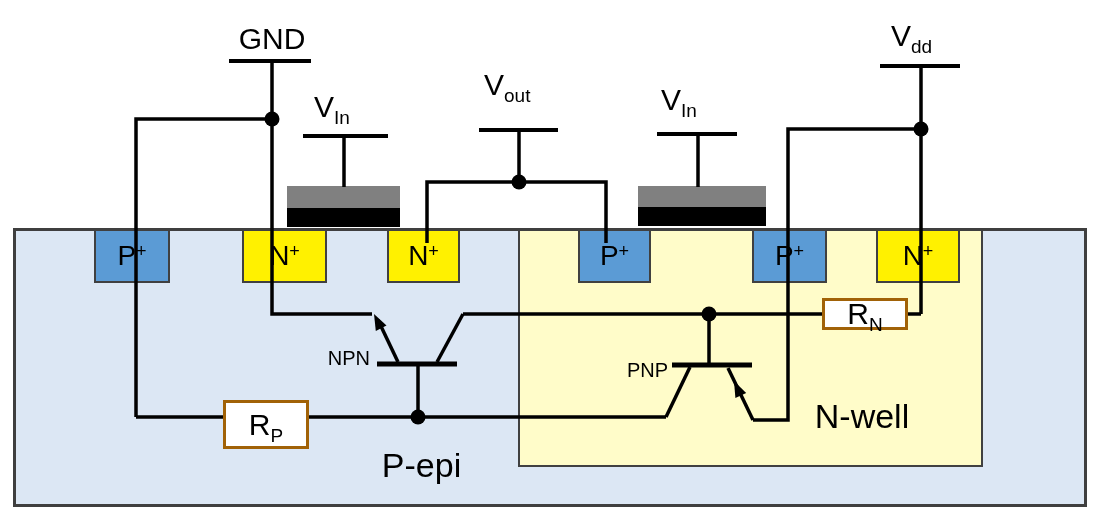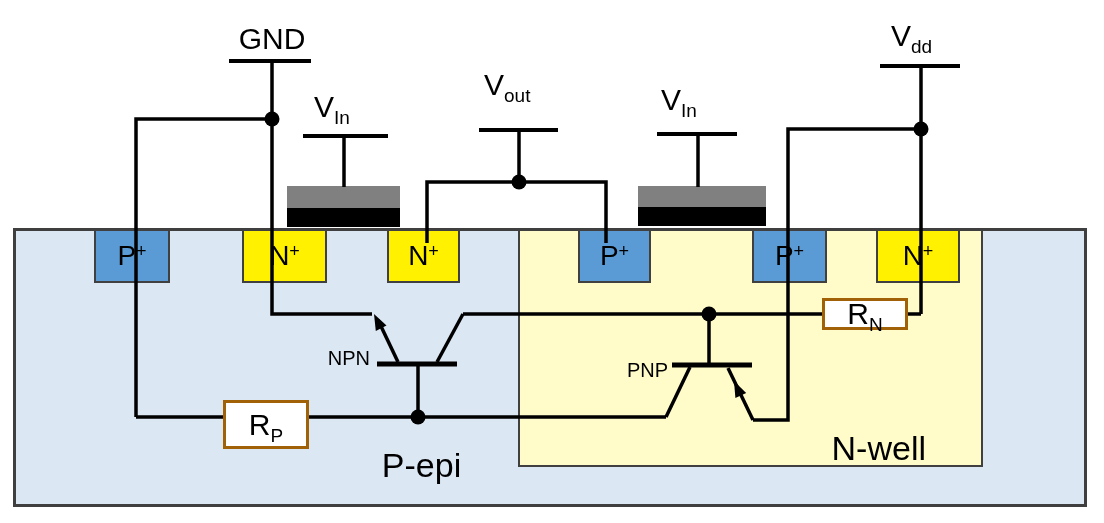--- a/index.html
+++ b/index.html
@@ -131,15 +131,15 @@
   <div class="tlabel" style="left:222px;top:24px;width:100px;text-align:center;">GND</div>
   <div class="tlabel" style="left:314px;top:92px;"><span>V</span><span class="tsub">In</span></div>
   <div class="tlabel" style="left:484px;top:70px;"><span>V</span><span class="tsub">out</span></div>
   <div class="tlabel" style="left:661px;top:85px;"><span>V</span><span class="tsub">In</span></div>
   <div class="tlabel" style="left:891px;top:21px;"><span>V</span><span class="tsub">dd</span></div>
 
   <div class="complabel" style="left:292px;top:348px;width:78px;text-align:right;">NPN</div>
   <div class="complabel" style="left:600px;top:360px;width:68px;text-align:right;">PNP</div>
 
   <div class="regionlabel" style="left:364px;top:448px;width:115px;text-align:center;">P-epi</div>
-  <div class="regionlabel" style="left:798px;top:399px;width:128px;text-align:right;margin-top:32px;">N-well</div>
+  <div class="regionlabel" style="left:798px;top:399px;width:128px;text-align:center;">N-well</div>
 
 </div>
 
 </body></html>

